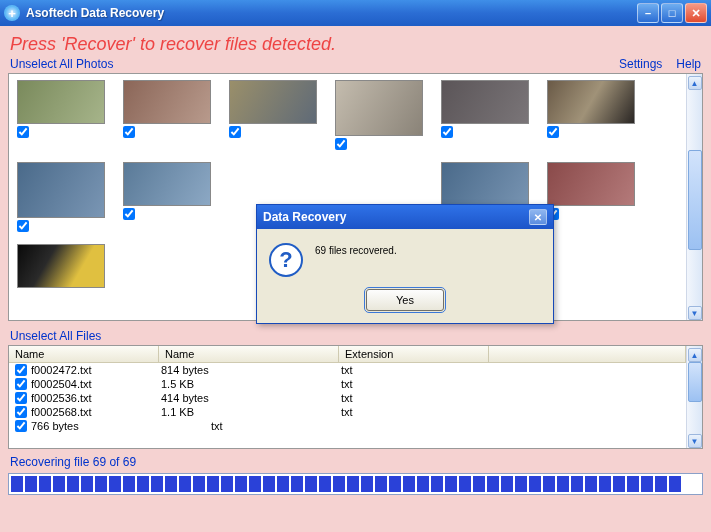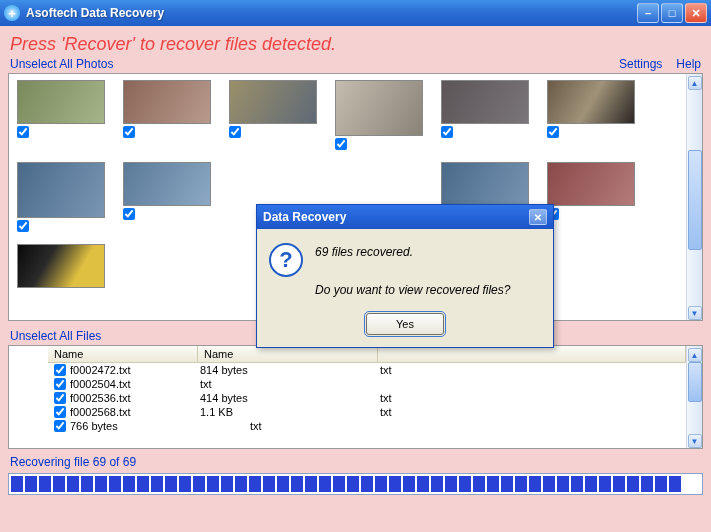--- a/index.html
+++ b/index.html
@@ -26,21 +26,21 @@
 .thumb { width: 88px; height: 44px; border: 1px solid #888; background: #789; display: block; }
 .thumb.big { height: 56px; }
 .chk { width: 12px; height: 12px; margin-top: 2px; }
 .scroll { width: 16px; background: linear-gradient(to right,#f2f6fc,#dbe7f7); border-left: 1px solid #cfd8e8; display: flex; flex-direction: column; align-items: center; justify-content: flex-start; padding-top: 2px; }
 .scroll .arrow { width: 14px; height: 14px; background: linear-gradient(#eaf2fc,#c6d9f3); border: 1px solid #9cb7de; border-radius: 2px; font-size: 8px; display: flex; align-items: center; justify-content: center; color: #2b6dd4; }
 .scroll .track { flex: 1; width: 14px; position: relative; }
 .scroll .handle { position: absolute; left: 0; width: 14px; background: linear-gradient(#d2e3fb,#9cc1f2); border: 1px solid #7fa9df; border-radius: 2px; }
 
 .fileslink { padding: 8px 2px 2px 2px; }
 
-.filespanel { background: #fff; border: 1px solid #999; height: 104px; display: flex; padding-left: 39px; }
+.filespanel { background: #fff; border: 1px solid #999; height: 104px; display: flex; }
 .filestable { flex: 1; overflow: hidden; }
 .fthead { display: flex; background: linear-gradient(#fcfcf6,#ece9d8); border-bottom: 1px solid #cfcab0; }
 .fthead .col { border-right: 1px solid #cfcab0; padding: 2px 6px; font-size: 11px; }
 .col.name { width: 150px; }
 .col.size { width: 180px; }
 .col.ext { width: 150px; }
 .col.spacer { flex: 1; }
 .ftrows { }
 .ftrow { display: flex; padding: 1px 6px; align-items: center; }
 .ftrow .rchk { width: 12px; height: 12px; margin-right: 4px; }
@@ -51,21 +51,21 @@
 .status { color: #0033cc; padding: 6px 2px 4px 2px; font-size: 12px; }
 .progressbar { background: #fff; border: 1px solid #8aa0c8; height: 22px; display: flex; align-items: center; padding: 2px; gap: 2px; }
 .seg { width: 12px; height: 16px; background: #2a41d8; }
 
 
 .dialog { position: absolute; left: 240px; top: 204px; width: 298px; background: #ece9d8; border: 1px solid #1649b8; box-shadow: 2px 2px 6px rgba(0,0,0,0.3); margin-left: 16px; }
 .dialog .dtitle { background: linear-gradient(to bottom, #2f72e8, #1c54c8); color: white; font-weight: bold; font-size: 12px; padding: 4px 6px; display: flex; justify-content: space-between; align-items: center; }
 .dialog .dclose { width: 18px; height: 16px; background: linear-gradient(#8fb6ef,#5b8de0); border: 1px solid #fff6; border-radius: 2px; display: flex; align-items: center; justify-content: center; font-size: 10px; color: #fff; cursor: pointer; }
 .dialog .dbody { display: flex; padding: 14px 12px 8px 12px; gap: 12px; }
 .qicon { width: 34px; height: 34px; border: 2px solid #205dc5; border-radius: 50%; display: flex; align-items: center; justify-content: center; color: #205dc5; font-weight: bold; font-size: 22px; background: #fff; flex-shrink: 0; }
-.dtext { font-size: 12px; line-height: 1.6; font-style: italic; }
+.dtext { font-size: 10px; line-height: 1.6; }
 .dbtns { display: flex; justify-content: center; gap: 12px; padding: 4px 0 12px 0; }
 .dbtn { width: 78px; height: 22px; background: linear-gradient(#fdfdfd,#e9e7da); border: 1px solid #70706a; border-radius: 3px; font-size: 11px; cursor: pointer; }
 .dbtn.primary { outline: 1px solid #3b78d8; outline-offset: 1px; }
 
 
 .t1{background:linear-gradient(120deg,#7a8a5c,#a6b48a);} .t2{background:linear-gradient(120deg,#8b6658,#b89a8c);} .t3{background:linear-gradient(120deg,#9a8f6a,#5f6a77);} .t4{background:linear-gradient(120deg,#c4bcae,#8a8378);} .t5{background:linear-gradient(120deg,#5b5558,#7a7578);} .t6{background:linear-gradient(120deg,#6a5a47,#a09278,#2a2624);}
 .t7{background:linear-gradient(120deg,#4a6a8a,#7a96b4);} .t8{background:linear-gradient(120deg,#5a7a98,#8ca8c4);} .t9{background:linear-gradient(120deg,#4a6a8a,#7a96b4);} .t10{background:linear-gradient(120deg,#8a4a4a,#b47a7a);}
 .t11{background:linear-gradient(120deg,#0a0a0a,#2a2a2a,#e0c040 70%);}
 </style>
 </head>
@@ -161,32 +161,34 @@
 
   <div class="fileslink">
     <span class="link">Unselect All Files</span>
   </div>
 
   <div class="filespanel">
     <div class="filestable">
       <div class="fthead">
         <div class="col name">Name</div>
         <div class="col size">Name</div>
+        <div class="col ext">Extension</div>
         <div class="col spacer"></div>
       </div>
       <div class="ftrows" id="ftbody">
           <div class="ftrow">
             <input type="checkbox" class="rchk" checked="" style="">
             <span class="rname">f0002472.txt</span>
             <span class="rsize">814 bytes</span>
             <span class="rext">txt</span>
           </div>
           <div class="ftrow">
             <input type="checkbox" class="rchk" checked="" style="">
             <span class="rname">f0002504.txt</span>
+            <span class="rsize">1.5 KB</span>
             <span class="rext">txt</span>
           </div>
           <div class="ftrow">
             <input type="checkbox" class="rchk" checked="" style="">
             <span class="rname">f0002536.txt</span>
             <span class="rsize">414 bytes</span>
             <span class="rext">txt</span>
           </div>
           <div class="ftrow">
             <input type="checkbox" class="rchk" checked="" style="">
@@ -267,19 +269,18 @@
 <div class="dialog">
   <div class="dtitle">
     <span>Data Recovery</span>
     <span class="dclose">✕</span>
   </div>
   <div class="dbody">
     <div class="qicon">?</div>
     <div class="dtext">
       <div>69 files recovered.</div>
       <br>
-      <div>Do you want to view recovered files?</div>
     </div>
   </div>
   <div class="dbtns">
     <button class="dbtn primary">Yes</button>
   </div>
 </div>
 
 </body></html>

